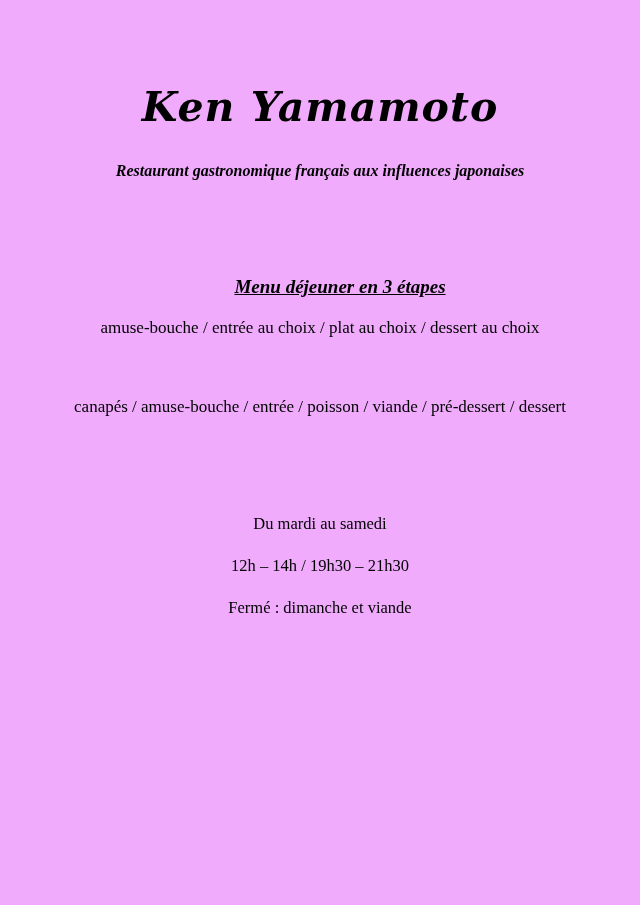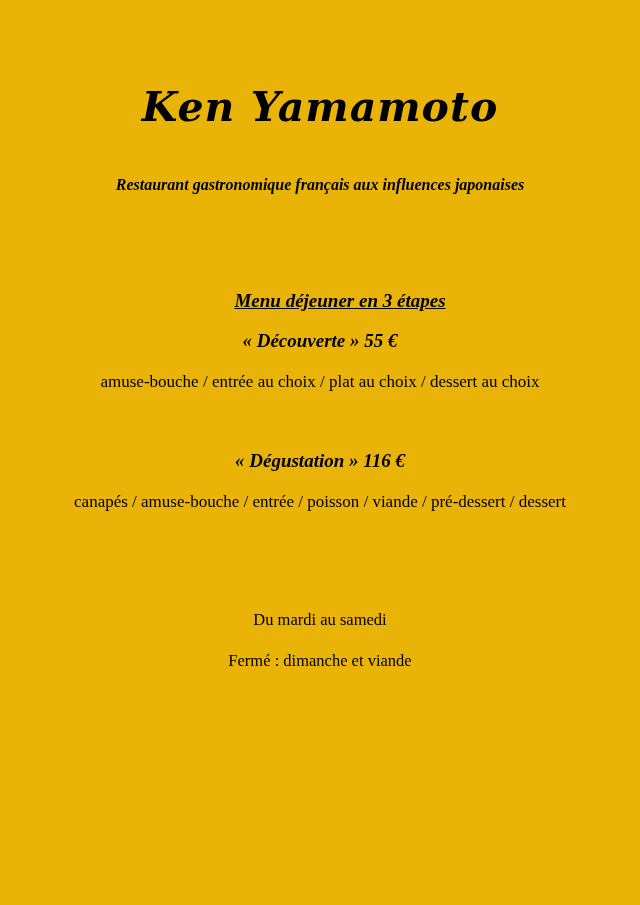--- a/index.html
+++ b/index.html
@@ -5,38 +5,38 @@
   html, body {
     margin: 0;
     padding: 0;
     background: #ffffff;
   }
   .page {
     position: relative;
     width: 640px;
     height: 905px;
     margin: 0 auto;
-    background: #eab308;
+    background: #f0abfc;
     color: #000000;
     font-family: "Liberation Serif", serif;
     text-align: center;
     overflow: hidden;
   }
   .title {
     padding-top: 84px;
     font-family: "DejaVu Serif", serif;
     font-style: italic;
     font-weight: bold;
     font-size: 41px;
     line-height: 1.15;
     letter-spacing: 1px;
     color: #000000;
   }
   .subtitle {
-    margin-top: 44px;
+    margin-top: 30px;
     font-size: 16px;
     font-weight: bold;
     font-style: italic;
     line-height: 1.2;
   }
   .menu-section-1 { margin-top: 96px; }
   .menu-section-2 { margin-top: 58px; }
   .menu-heading {
     font-size: 19px;
     font-weight: bold;
@@ -69,27 +69,26 @@
 <body>
 
 <div class="page">
 
   <div class="title">Ken Yamamoto</div>
 
   <div class="subtitle">Restaurant gastronomique français aux influences japonaises</div>
 
   <div class="menu-section-1">
     <div class="menu-heading">Menu déjeuner en 3 étapes</div>
-    <div class="menu-price">« Découverte » 55 €</div>
     <div class="menu-courses">amuse-bouche / entrée au choix / plat au choix / dessert au choix</div>
   </div>
 
   <div class="menu-section-2">
-    <div class="menu-price">« Dégustation » 116 €</div>
     <div class="menu-courses">canapés / amuse-bouche / entrée / poisson / viande / pré-dessert / dessert</div>
   </div>
 
   <div class="info-block">
     <div class="info-line">Du mardi au samedi</div>
+    <div class="info-line">12h – 14h / 19h30 – 21h30</div>
     <div class="info-line">Fermé : dimanche et viande</div>
   </div>
 
 </div>
 
 </body></html>

